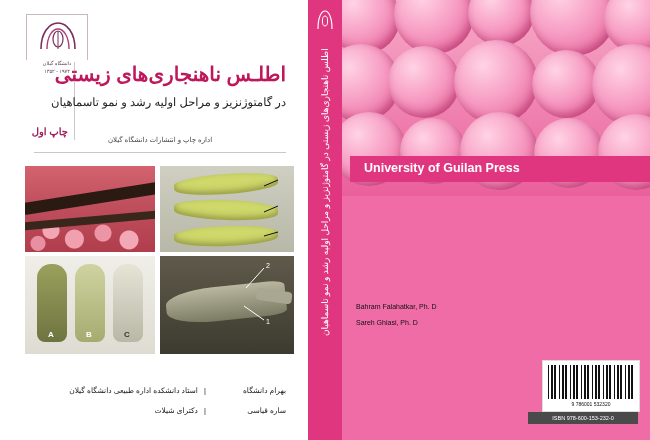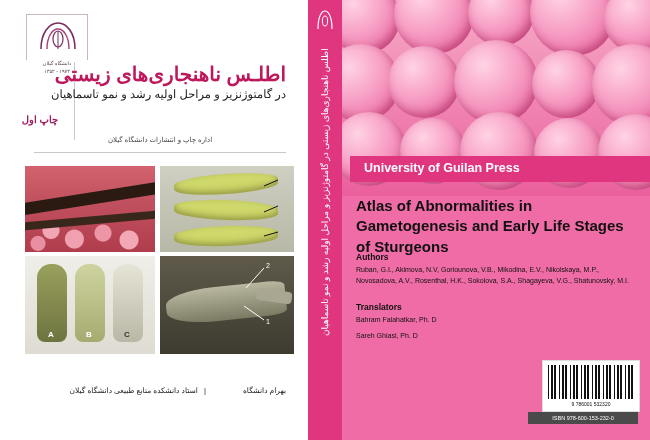--- a/index.html
+++ b/index.html
@@ -13,23 +13,23 @@
   
   .logo-box{position:absolute;left:18px;top:8px;width:62px;height:62px;}
   .logo-inner{position:absolute;left:0;top:0;width:62px;height:46px;border:1px solid #c9b5c4;border-bottom:none;
       background:#fff;box-sizing:border-box;}
   .logo-art{position:absolute;left:8px;top:4px;width:46px;height:34px;}
   .logo-text{position:absolute;left:0;top:46px;width:62px;text-align:center;font-size:5px;color:#5a4152;line-height:1.5;}
 
   
   .fa-title{position:absolute;right:14px;top:56px;width:252px;text-align:right;direction:rtl;}
   .fa-title .t1{font-size:20px;font-weight:bold;color:#be185d;letter-spacing:1px;line-height:1.2;}
-  .fa-title .t2{font-size:11.5px;color:#222;line-height:1.4;}
-
-  .fa-edition{position:absolute;right:232px;top:108px;width:56px;text-align:center;direction:rtl;}
+  .fa-title .t2{font-size:11.5px;color:#222;margin-top:8px;line-height:1.4;}
+
+  .fa-edition{position:absolute;right:232px;top:120px;width:56px;text-align:right;direction:rtl;}
   .fa-edition .e1{font-size:10px;color:#9d1f5e;font-weight:bold;}
   .fa-pub{position:absolute;right:14px;top:130px;width:252px;text-align:center;direction:rtl;font-size:7px;color:#444;}
   .hr-line{position:absolute;right:14px;top:146px;width:252px;height:1px;background:#c8c8c8;}
   .v-line{position:absolute;left:66px;top:56px;width:1px;height:78px;background:#c8c8c8;}
 
   
   .ph{position:absolute;overflow:hidden;background:#666;}
   .ph1{left:17px;top:160px;width:130px;height:86px;}
   .ph2{left:152px;top:160px;width:134px;height:86px;}
   .ph3{left:17px;top:250px;width:130px;height:98px;}
@@ -177,21 +177,26 @@
           <path d="M104 12 L86 32" stroke="#fff" stroke-width="1" fill="none"></path>
           <path d="M104 64 L84 50" stroke="#fff" stroke-width="1" fill="none"></path>
           <text x="106" y="12" fill="#fff" font-size="7">2</text>
           <text x="106" y="68" fill="#fff" font-size="7">1</text>
         </svg>
       </div>
 
       <div class="tr-line tr1">
         <span class="tr-name">بهرام دانشگاه</span>
         <span class="tr-sep">|</span>
-        <span>استاد دانشکده منابع طبیعی دانشگاه گیلان</span>
+        <span>استاد دانشکده اداره طبیعی دانشگاه گیلان</span>
+      </div>
+      <div class="tr-line tr2">
+        <span class="tr-name">ساره قیاسی</span>
+        <span class="tr-sep">|</span>
+        <span>دکترای شیلات</span>
       </div>
 
     </div>
   </div>
 
   <div id="spine">
     <svg class="spine-logo" viewBox="0 0 20 24">
       <path d="M3 21 C3 10 6 3 10 3 C14 3 17 10 17 21" fill="none" stroke="#fff" stroke-width="1.2"></path>
       <ellipse cx="10" cy="13" rx="2.6" ry="5" fill="none" stroke="#fff" stroke-width="1"></ellipse>
     </svg>
@@ -217,29 +222,23 @@
       <div class="egg" style="left:58px;top:118px;width:66px;height:66px"></div>
       <div class="egg" style="left:118px;top:112px;width:78px;height:78px"></div>
       <div class="egg" style="left:192px;top:118px;width:70px;height:70px"></div>
       <div class="egg" style="left:256px;top:114px;width:76px;height:76px"></div>
     </div>
 
     <div class="band">
       <span>University of Guilan Press</span>
     </div>
 
-    <div class="f-title">Atlas of Abnormalities in Gametogenesis and Early Life Stages of Sturgeons</div>
-
-    <div class="f-sub">
-      <div class="f-h">Authors</div>
-      <div class="f-p">Ruban, G.I., Akimova, N.V, Goriounova, V.B., Mikodina, E.V., Nikolskaya, M.P., Novosadova, A.V., Rosenthal, H.K., Sokolova, S.A., Shagayeva, V.G., Shatunovsky, M.I.</div>
-    </div>
+
 
     <div class="f-tr">
-      <div class="f-h">Translators</div>
       <div class="f-p">Bahram Falahatkar, Ph. D</div>
       <div class="f-p">Sareh Ghiasi, Ph. D</div>
     </div>
 
     <div class="bar">
       <div class="bars"></div>
       <div class="isbn">9 786001 532320</div>
     </div>
     <div class="isbn-b">ISBN 978-600-153-232-0</div>
 

